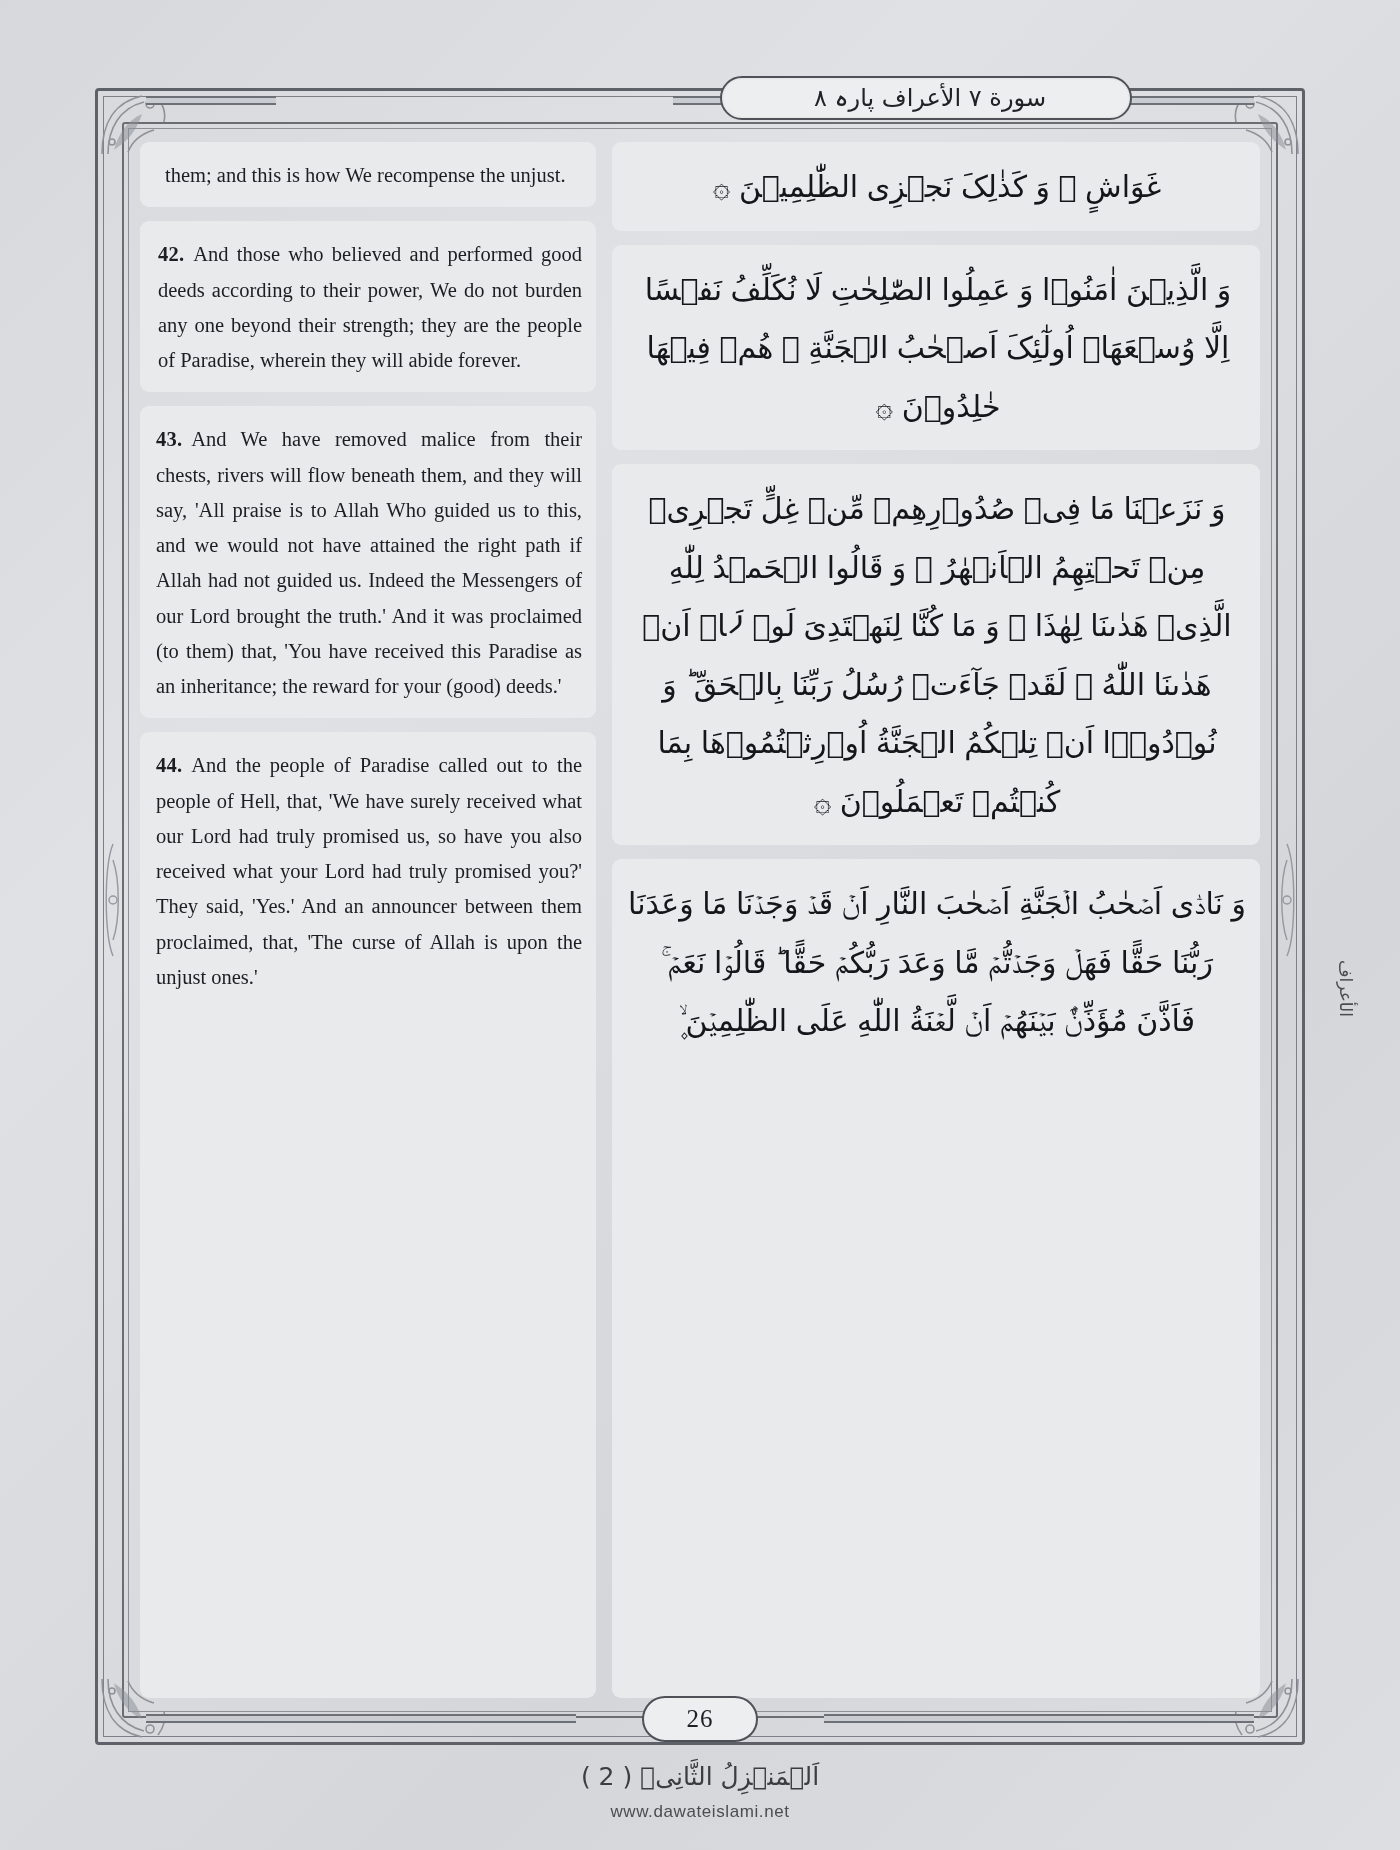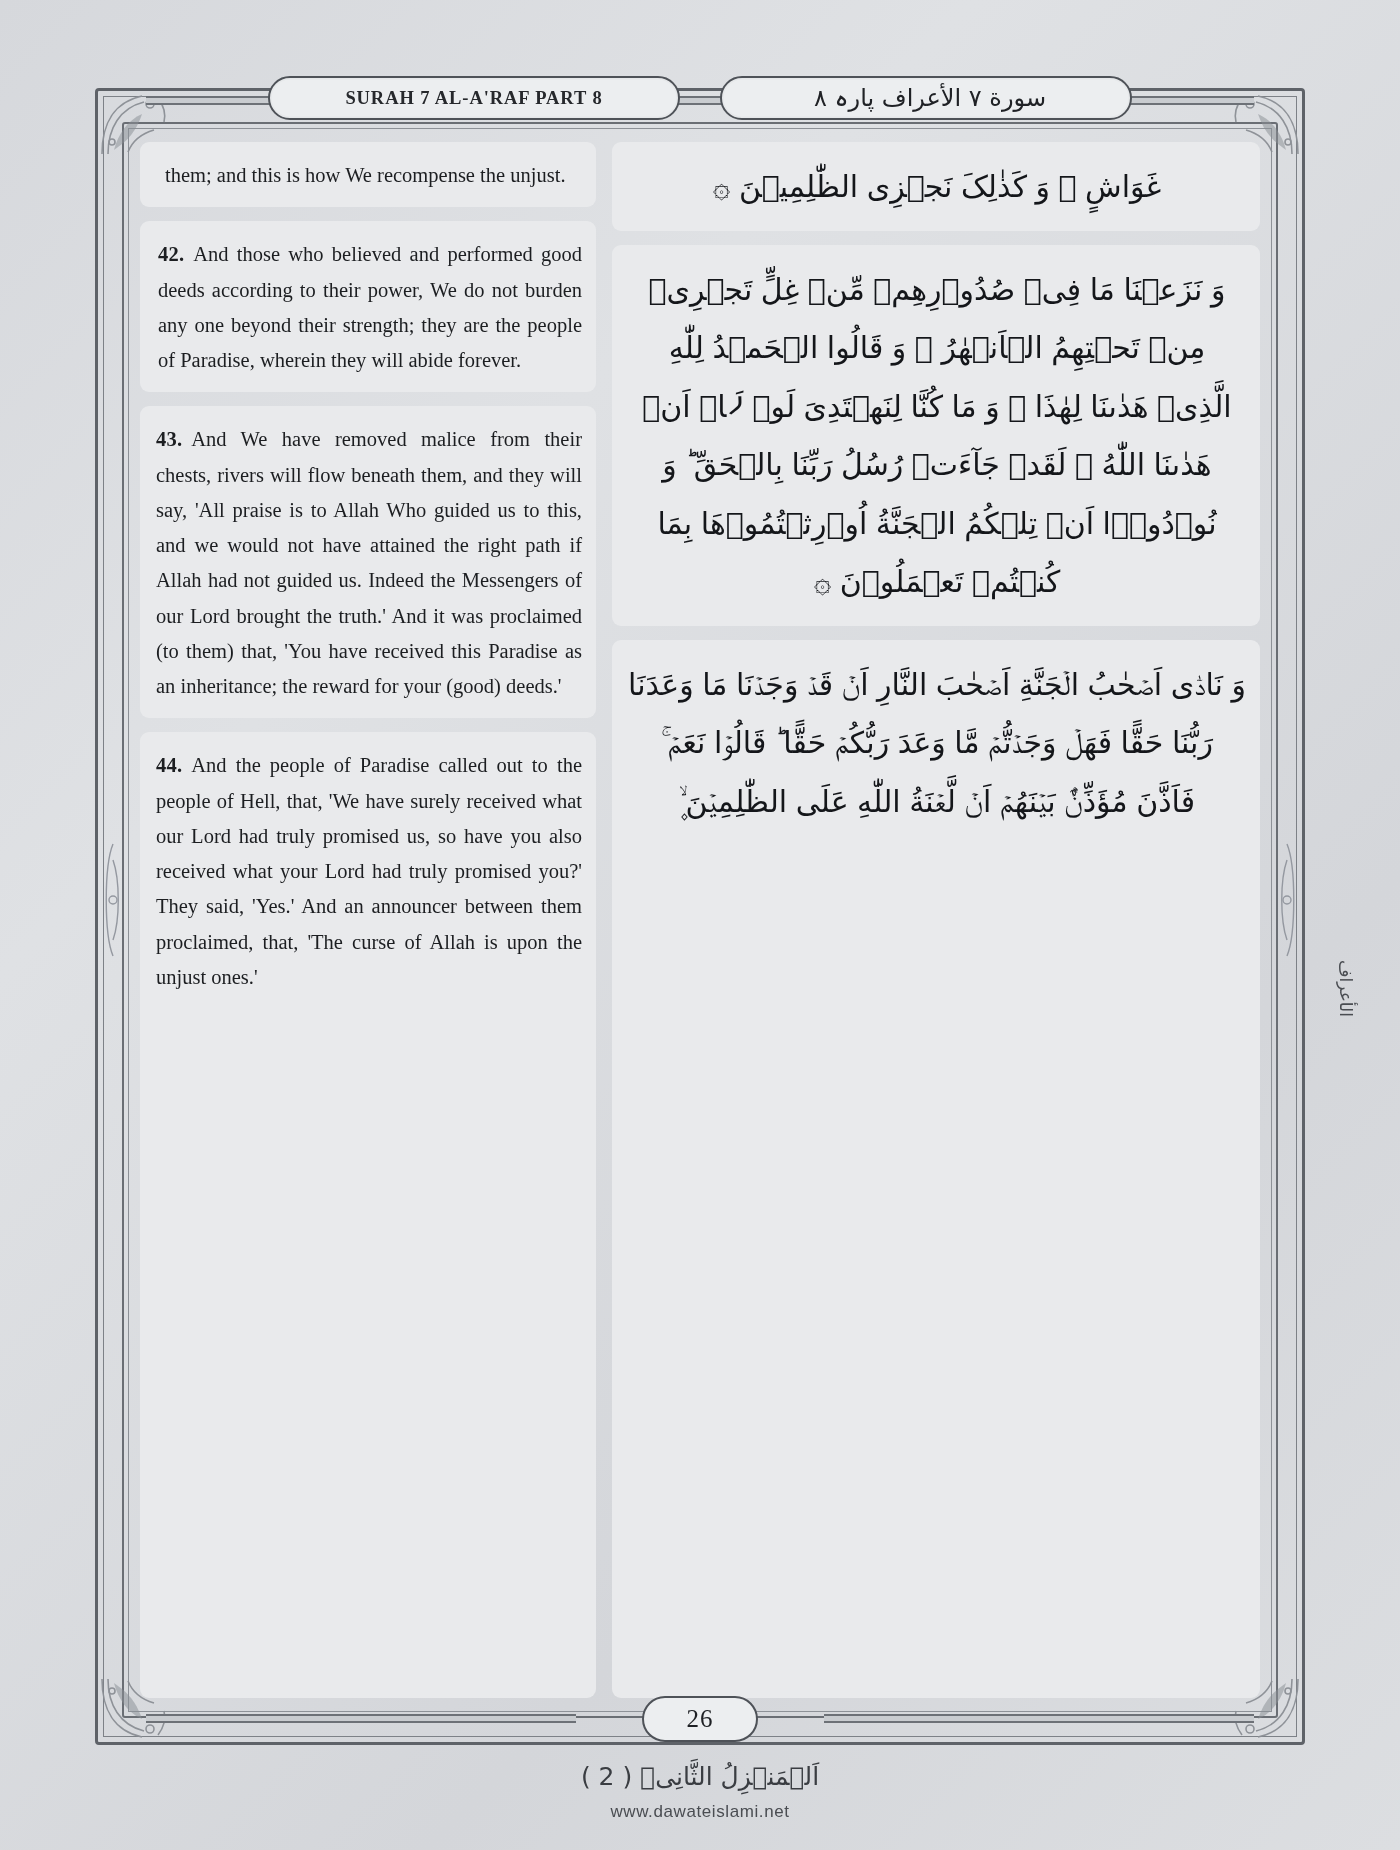--- a/index.html
+++ b/index.html
@@ -316,23 +316,20 @@
       <path d="M13 20 C20 40 20 80 13 100"></path>
       <circle cx="13" cy="60" r="4"></circle>
     </svg>
   </div>
 
   <div class="header-zone">
     <div class="rule-line l"></div>
     <div class="rule-line m"></div>
     <div class="rule-line r"></div>
 
-    <div class="cartouche english">
-      <span class="hdr-en">SURAH 7 AL-A'RAF PART 8</span>
-    </div>
     <div class="cartouche arabic">
       <span class="hdr-ar">سورة ٧ الأعراف پارہ ٨</span>
     </div>
   </div>
 
   <div class="body-cols">
 
     <div class="col-en">
       <div class="panel en r0">
         <span class="vnum"></span><span>them; and this is how We recompense the unjust.</span>
@@ -343,20 +340,21 @@
       <div class="panel en r2">
         <span class="vnum">43.</span><span>And We have removed malice from their chests, rivers will flow beneath them, and they will say, 'All praise is to Allah Who guided us to this, and we would not have attained the right path if Allah had not guided us. Indeed the Messengers of our Lord brought the truth.' And it was proclaimed (to them) that, 'You have received this Paradise as an inheritance; the reward for your (good) deeds.'</span>
       </div>
       <div class="panel en r3">
         <span class="vnum">44.</span><span>And the people of Paradise called out to the people of Hell, that, 'We have surely received what our Lord had truly promised us, so have you also received what your Lord had truly promised you?' They said, 'Yes.' And an announcer between them proclaimed, that, 'The curse of Allah is upon the unjust ones.'</span>
       </div>
     </div>
 
     <div class="col-ar">
       <div class="panel ar r0">غَوَاشٍ ۭ وَ کَذٰلِکَ نَجۡزِی الظّٰلِمِیۡنَ ۞</div>
+      <div class="panel ar r1">وَ الَّذِیۡنَ اٰمَنُوۡا وَ عَمِلُوا الصّٰلِحٰتِ لَا نُکَلِّفُ نَفۡسًا اِلَّا وُسۡعَهَاۤ اُولٰٓئِکَ اَصۡحٰبُ الۡجَنَّةِ ۚ هُمۡ فِیۡهَا خٰلِدُوۡنَ ۞</div>
       <div class="panel ar r2">وَ نَزَعۡنَا مَا فِیۡ صُدُوۡرِهِمۡ مِّنۡ غِلٍّ تَجۡرِیۡ مِنۡ تَحۡتِهِمُ الۡاَنۡهٰرُ ۚ وَ قَالُوا الۡحَمۡدُ لِلّٰهِ الَّذِیۡ هَدٰىنَا لِهٰذَا ۟ وَ مَا کُنَّا لِنَهۡتَدِیَ لَوۡ لَاۤ اَنۡ هَدٰىنَا اللّٰهُ ۚ لَقَدۡ جَآءَتۡ رُسُلُ رَبِّنَا بِالۡحَقِّ ؕ وَ نُوۡدُوۡۤا اَنۡ تِلۡکُمُ الۡجَنَّةُ اُوۡرِثۡتُمُوۡهَا بِمَا کُنۡتُمۡ تَعۡمَلُوۡنَ ۞</div>
       <div class="panel ar r3">وَ نَادٰۤی اَصۡحٰبُ الۡجَنَّةِ اَصۡحٰبَ النَّارِ اَنۡ قَدۡ وَجَدۡنَا مَا وَعَدَنَا رَبُّنَا حَقًّا فَهَلۡ وَجَدۡتُّمۡ مَّا وَعَدَ رَبُّکُمۡ حَقًّا ؕ قَالُوۡا نَعَمۡ ۚ فَاَذَّنَ مُؤَذِّنٌۢ بَیۡنَهُمۡ اَنۡ لَّعۡنَةُ اللّٰهِ عَلَی الظّٰلِمِیۡنَ ۪ۙ</div>
     </div>
 
   </div>
 
   <div class="margin-label">الأعراف</div>
 
   <div class="footer-zone">
     <div class="foot-rule l"></div>

